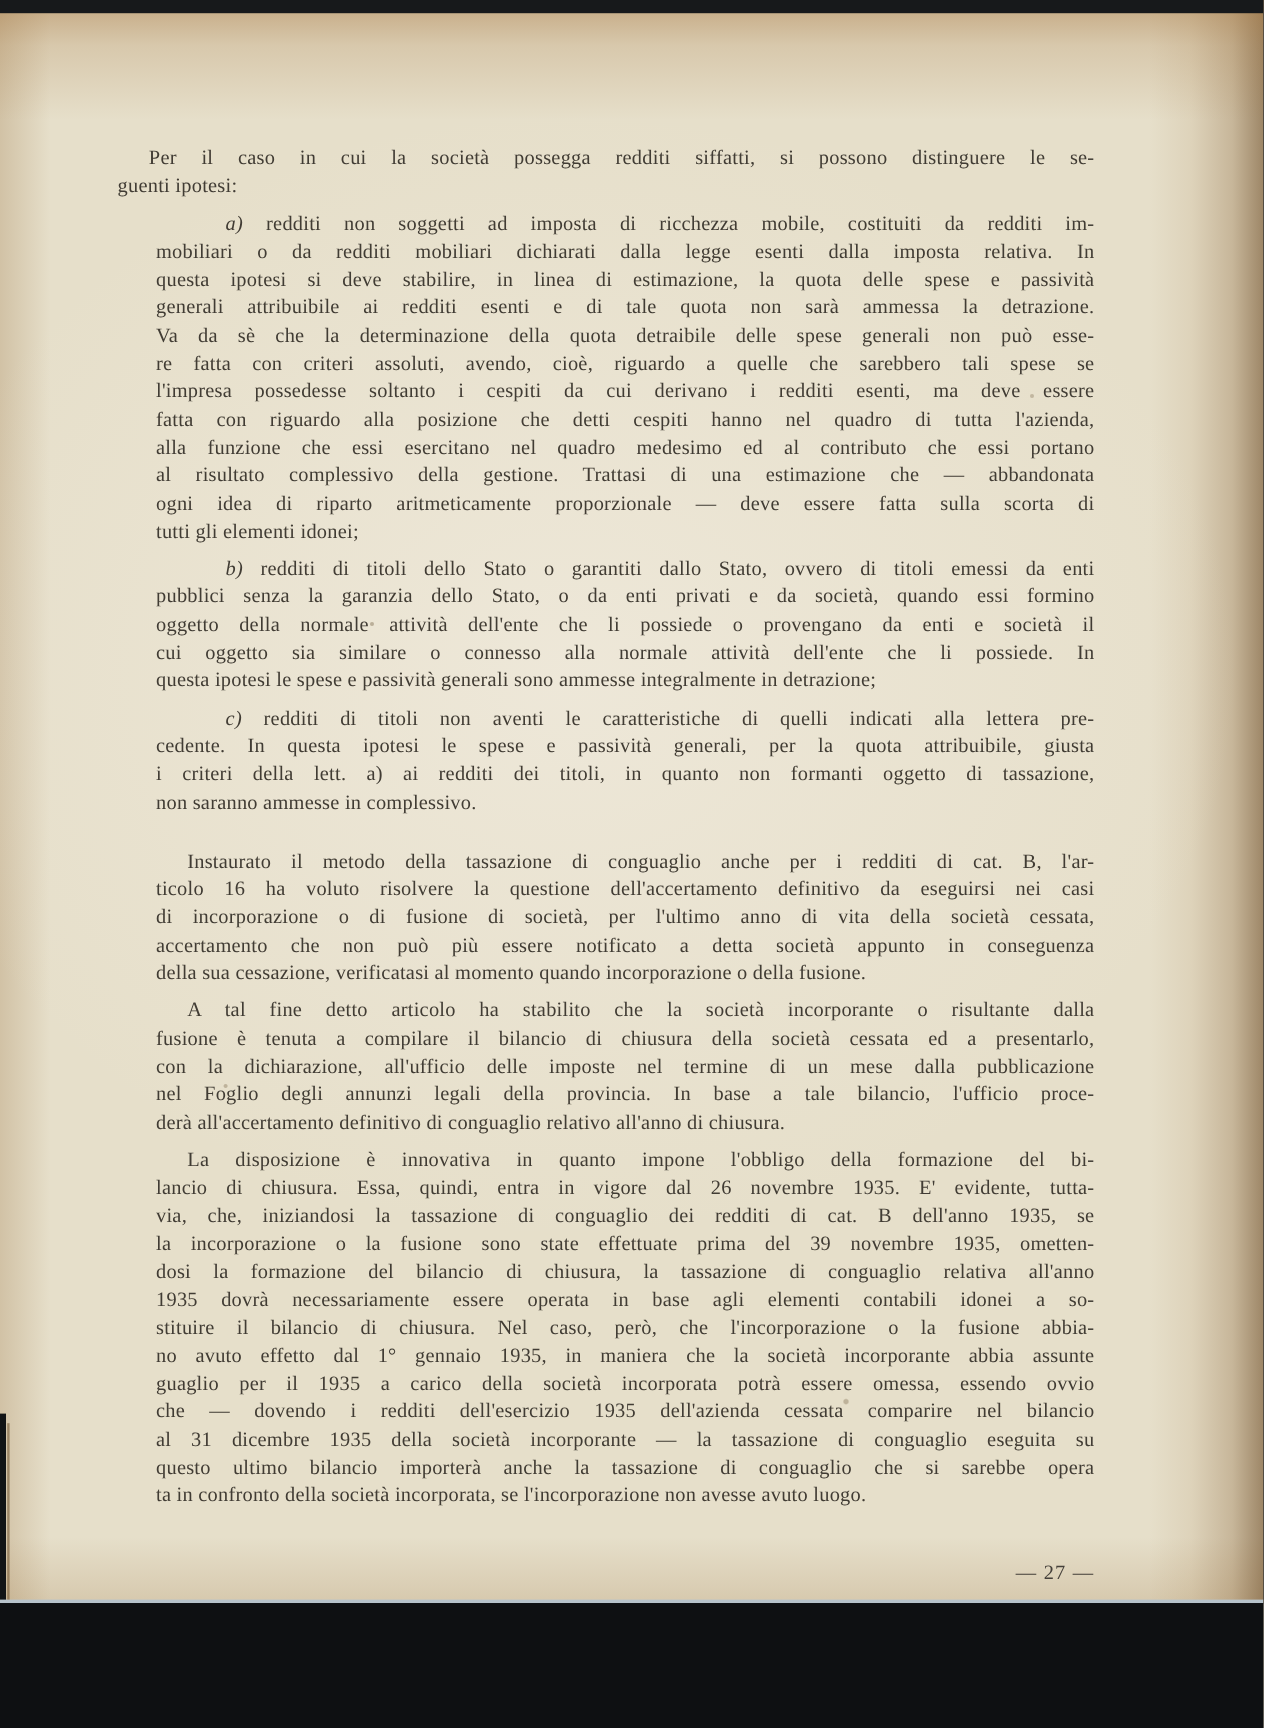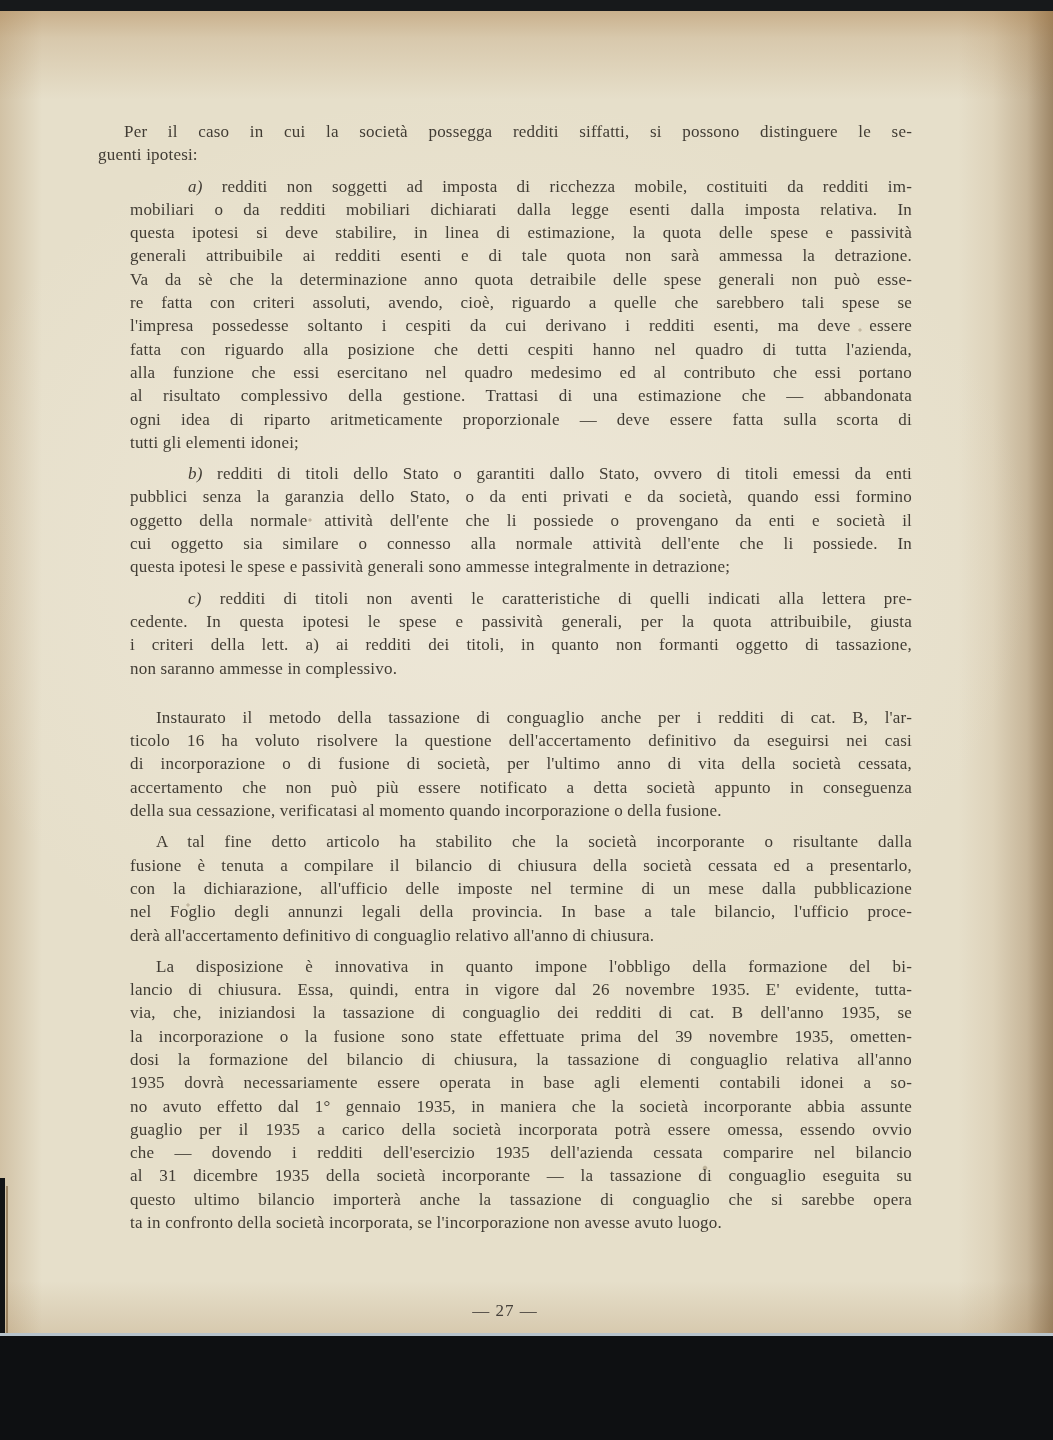--- a/index.html
+++ b/index.html
@@ -54,21 +54,21 @@
   .para + .para { margin-top: 8px; margin-left: 32px; }
   .para.gap-before { margin-top: 26px; }
   .line { text-align: justify; text-align-last: justify; }
   .line.last { text-align-last: left; }
   .para.normal > .line.first { text-indent: 26px; }
   .para.item   > .line.first { text-indent: 58px; }
   .marker { font-style: italic; }
   .page-number {
     position: absolute;
     left: 98px; top: 1301px; width: 814px;
-    text-align: center;
+    text-align: right;
     color: #45403a;
     font-size: 17px;
     letter-spacing: 1px;
   }
 </style>
 </head>
 <body>
 
 <div class="scan">
   <div class="paper"></div>
@@ -80,21 +80,21 @@
   <main class="text-block">
       <div class="para normal">
         <div class="line first">Per il caso in cui la società possegga redditi siffatti, si possono distinguere le se-</div>
         <div class="line last">guenti ipotesi:</div>
       </div>
       <div class="para item">
         <div class="line first"><span class="marker">a)</span> redditi non soggetti ad imposta di ricchezza mobile, costituiti da redditi im-</div>
         <div class="line">mobiliari o da redditi mobiliari dichiarati dalla legge esenti dalla imposta relativa. In</div>
         <div class="line">questa ipotesi si deve stabilire, in linea di estimazione, la quota delle spese e passività</div>
         <div class="line">generali attribuibile ai redditi esenti e di tale quota non sarà ammessa la detrazione.</div>
-        <div class="line">Va da sè che la determinazione anno quota detraibile delle spese generali non può esse-</div>
+        <div class="line">Va da sè che la determinazione della quota detraibile delle spese generali non può esse-</div>
         <div class="line">re fatta con criteri assoluti, avendo, cioè, riguardo a quelle che sarebbero tali spese se</div>
         <div class="line">l'impresa possedesse soltanto i cespiti da cui derivano i redditi esenti, ma deve essere</div>
         <div class="line">fatta con riguardo alla posizione che detti cespiti hanno nel quadro di tutta l'azienda,</div>
         <div class="line">alla funzione che essi esercitano nel quadro medesimo ed al contributo che essi portano</div>
         <div class="line">al risultato complessivo della gestione. Trattasi di una estimazione che — abbandonata</div>
         <div class="line">ogni idea di riparto aritmeticamente proporzionale — deve essere fatta sulla scorta di</div>
         <div class="line last">tutti gli elementi idonei;</div>
       </div>
       <div class="para item">
         <div class="line first"><span class="marker">b)</span> redditi di titoli dello Stato o garantiti dallo Stato, ovvero di titoli emessi da enti</div>
@@ -123,20 +123,21 @@
         <div class="line">nel Foglio degli annunzi legali della provincia. In base a tale bilancio, l'ufficio proce-</div>
         <div class="line last">derà all'accertamento definitivo di conguaglio relativo all'anno di chiusura.</div>
       </div>
       <div class="para normal">
         <div class="line first">La disposizione è innovativa in quanto impone l'obbligo della formazione del bi-</div>
         <div class="line">lancio di chiusura. Essa, quindi, entra in vigore dal 26 novembre 1935. E' evidente, tutta-</div>
         <div class="line">via, che, iniziandosi la tassazione di conguaglio dei redditi di cat. B dell'anno 1935, se</div>
         <div class="line">la incorporazione o la fusione sono state effettuate prima del 39 novembre 1935, ometten-</div>
         <div class="line">dosi la formazione del bilancio di chiusura, la tassazione di conguaglio relativa all'anno</div>
         <div class="line">1935 dovrà necessariamente essere operata in base agli elementi contabili idonei a so-</div>
+        <div class="line">stituire il bilancio di chiusura. Nel caso, però, che l'incorporazione o la fusione abbia-</div>
         <div class="line">no avuto effetto dal 1° gennaio 1935, in maniera che la società incorporante abbia assunte</div>
         <div class="line">guaglio per il 1935 a carico della società incorporata potrà essere omessa, essendo ovvio</div>
         <div class="line">che — dovendo i redditi dell'esercizio 1935 dell'azienda cessata comparire nel bilancio</div>
         <div class="line">al 31 dicembre 1935 della società incorporante — la tassazione di conguaglio eseguita su</div>
         <div class="line">questo ultimo bilancio importerà anche la tassazione di conguaglio che si sarebbe opera</div>
         <div class="line last">ta in confronto della società incorporata, se l'incorporazione non avesse avuto luogo.</div>
       </div>
     </main>
 
   <div class="page-number">— 27 —</div>

